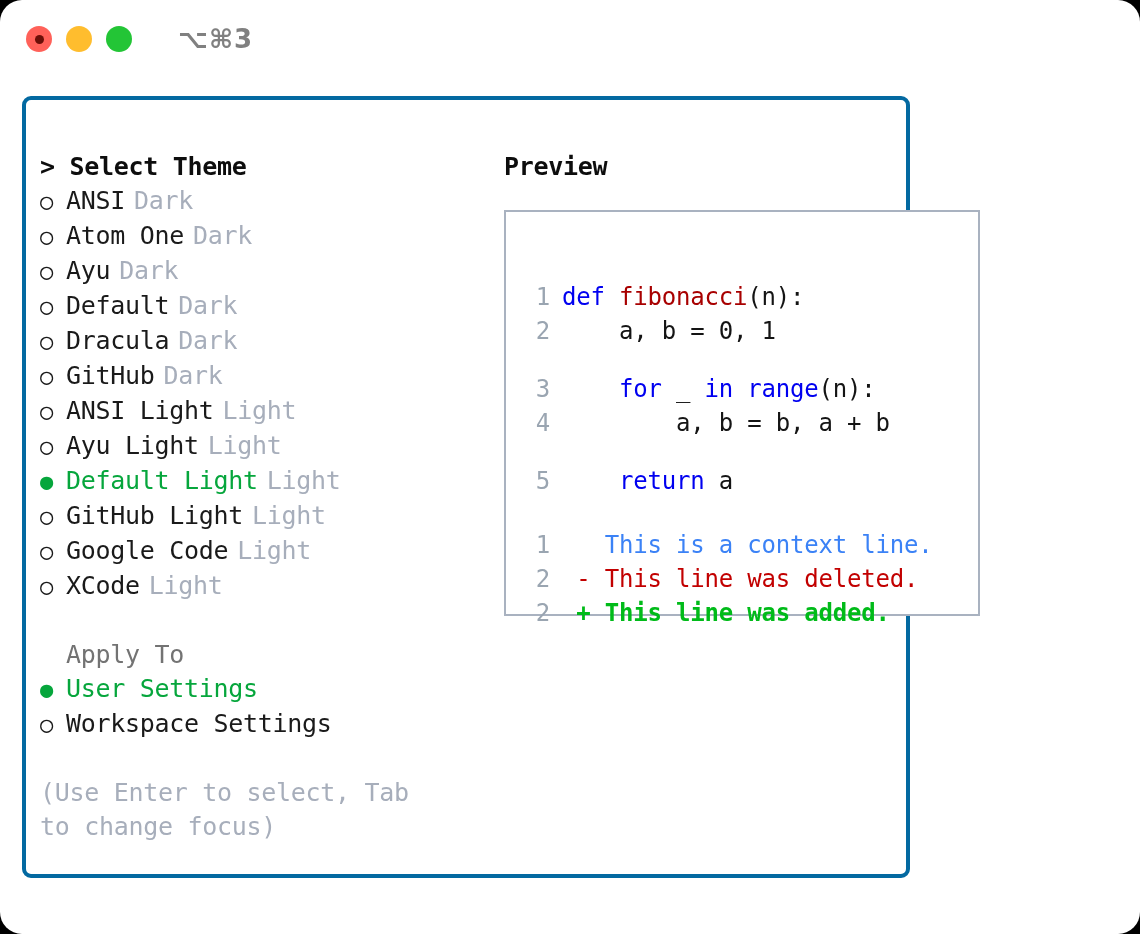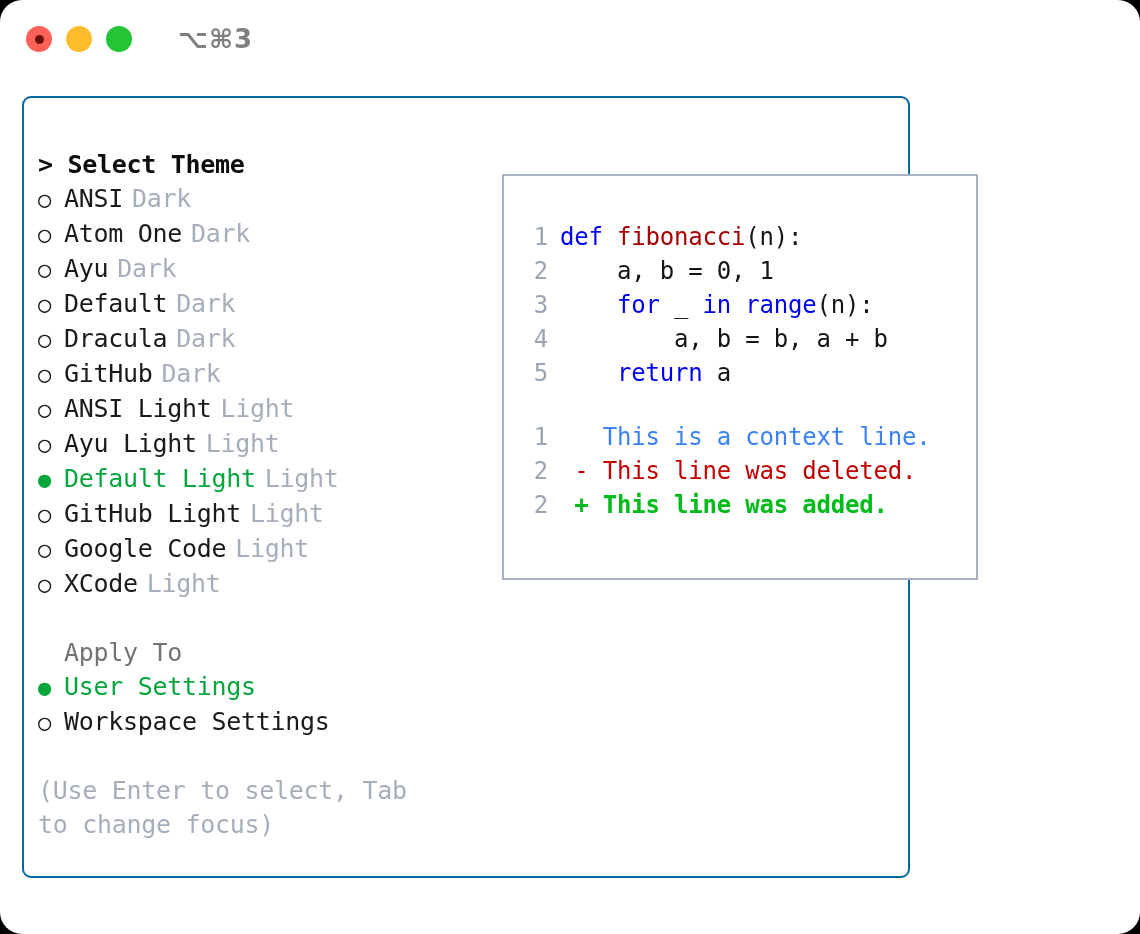--- a/index.html
+++ b/index.html
@@ -74,21 +74,21 @@
     font-family: "DejaVu Sans", sans-serif;
   }
 
   
   .panel {
     position: absolute;
     left: 22px;
     top: 96px;
     width: 888px;
     height: 782px;
-    border: 2px solid #0369a1;
+    border: 4px solid #0369a1;
     border-radius: 9px;
     box-sizing: border-box;
     background: #ffffff;
   }
 
   .columns {
     position: absolute;
     left: 0;
     top: 0;
     width: 100%;
@@ -182,21 +182,21 @@
     letter-spacing: -0.2px;
   }
   .lineno {
     display: inline-block;
     width: 28px;
     flex: 0 0 28px;
     text-align: right;
     color: #9aa5b1;
     margin-right: 12px;
   }
-  .tok-kw    { color: #0000f0; }
+  .tok-kw    { color: #0000f0; margin-top: 24px; }
   .tok-fn    { color: #a80000; }
   .tok-plain { color: #141414; }
   .tok-ctx   { color: #3b82f6; }
   .tok-del   { color: #c20000; }
   .tok-add   { color: #00bb19; font-weight: bold; }
   .blank-line { height: 30px; }
 </style>
 </head>
 <body>
 
@@ -235,20 +235,21 @@
         <div class="section-title">Apply To</div>
         <div id="apply-items">
             <div class="row selected"><span class="bullet">●</span><span class="label">User Settings</span></div>
             <div class="row"><span class="bullet">○</span><span class="label">Workspace Settings</span></div>
           </div>
 
         <div class="hint">(Use Enter to select, Tab to change focus)</div>
       </div>
 
       <div class="right-col">
+        <div class="preview-title">Preview</div>
         <div class="preview-box">
           <div id="code-block">
               <div class="code-line"><span class="lineno">1</span><span class="tok-kw">def </span><span class="tok-fn">fibonacci</span><span class="tok-plain">(n):</span></div>
               <div class="code-line"><span class="lineno">2</span><span class="tok-plain">    a, b = 0, 1</span></div>
               <div class="code-line"><span class="lineno">3</span><span class="tok-plain">    </span><span class="tok-kw">for </span><span class="tok-plain">_ </span><span class="tok-kw">in </span><span class="tok-kw">range</span><span class="tok-plain">(n):</span></div>
               <div class="code-line"><span class="lineno">4</span><span class="tok-plain">        a, b = b, a + b</span></div>
               <div class="code-line"><span class="lineno">5</span><span class="tok-plain">    </span><span class="tok-kw">return </span><span class="tok-plain">a</span></div>
             </div>
           <div class="blank-line"></div>
           <div id="diff-block">

